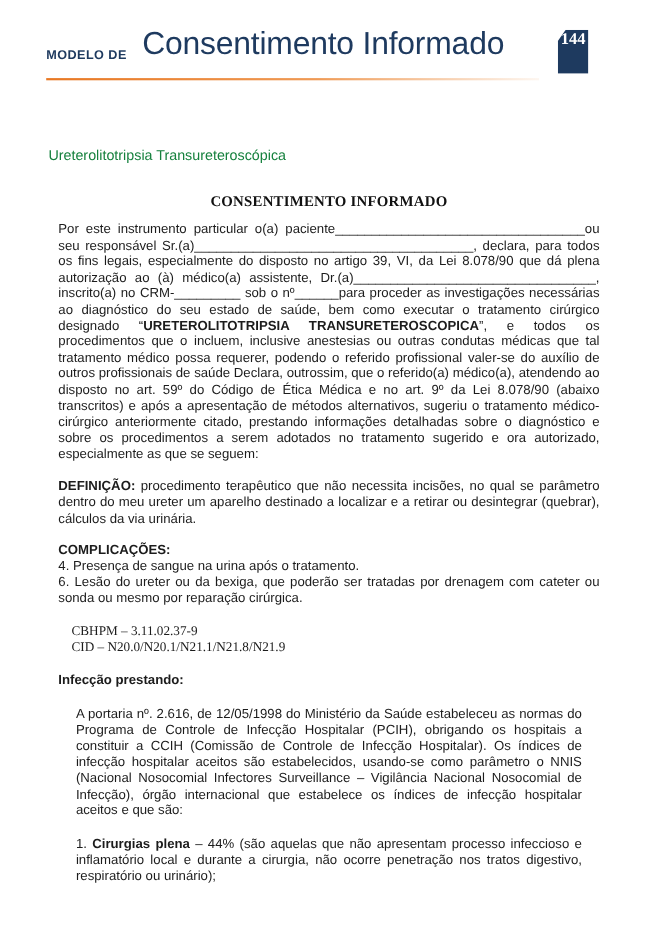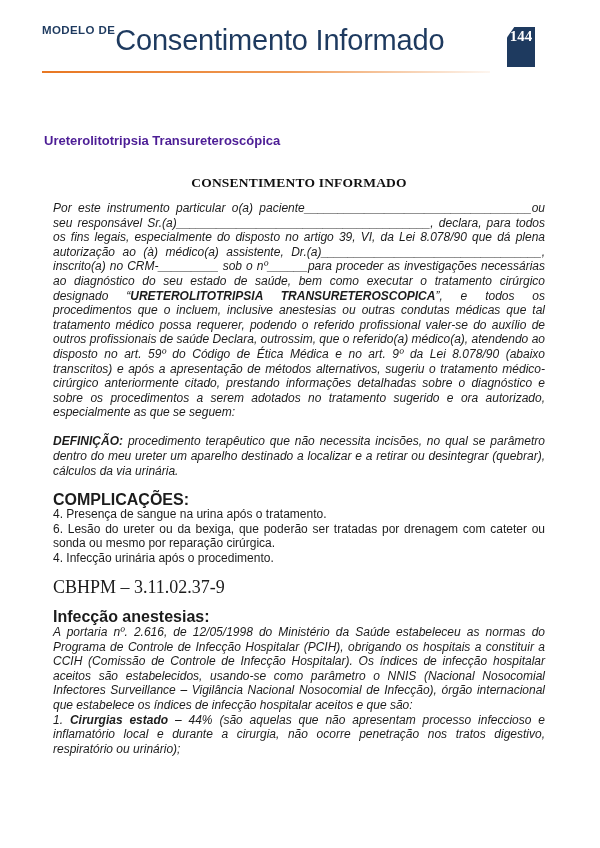--- a/index.html
+++ b/index.html
@@ -13,22 +13,22 @@
     font-family: "Liberation Sans", sans-serif;
     color: #1c1c1c;
   }
   
   .header { position: relative; height: 76px; }
   .header-row {
     position: absolute;
     left: 42px;
     top: 24px;
     display: flex;
-    align-items: flex-start;
-    gap: 0;
+    align-items: flex-end;
+    gap: 14px;
     white-space: nowrap;
     color: #1e3a5f;
   }
   .kicker {
     font-size: 11.5px;
     font-weight: bold;
     letter-spacing: 0.4px;
   }
   .header-title {
     font-size: 29px;
@@ -59,49 +59,48 @@
     font-weight: bold;
     font-size: 15px;
     color: #ffffff;
     transform: translateY(1px);
   }
   
   .content { padding: 0 55px 0 53px; }
   .section-heading {
     margin: 57px 0 0 -9px;
     font-size: 13px;
-    font-weight: bold;
-    color: #4c1d95;
+    font-weight: normal;
+    color: #15803d;
   }
   .doc-title {
     margin: 27px 0 10px;
     text-align: center;
     font-family: "Liberation Serif", serif;
     font-weight: bold;
     font-size: 13.5px;
     letter-spacing: 0.2px;
     color: #111;
   }
   .para {
     font-size: 12px;
     line-height: 14.6px;
     text-align: justify;
     margin: 0 0 14.5px;
-    font-style: italic;
   }
   .block { margin: 0 0 14.5px; }
-  .bold-head { font-size: 16px; line-height: 14.6px; font-weight: bold; }
+  .bold-head { font-size: 12px; line-height: 14.6px; font-weight: bold; }
   .item { font-size: 12px; line-height: 14.6px; text-align: justify; margin: 0; }
   .codes {
     font-family: "Liberation Serif", serif;
-    font-size: 18px;
+    font-size: 12px;
     line-height: 15.2px;
-    margin: 0 0 15px;
+    margin: 0 12px 15px;
   }
-  .tight { margin: 0; }
+  .tight { margin: 16px; }
   .b { font-weight: bold; }
 </style>
 </head>
 <body>
 
 <div class="page">
 
   <header class="header">
     <div class="header-row">
       <span class="kicker">MODELO DE</span>
@@ -120,28 +119,28 @@
     <h3 class="doc-title">CONSENTIMENTO INFORMADO</h3>
 
     <p class="para"><span>Por este instrumento particular o(a) paciente__________________________________ou seu responsável Sr.(a)______________________________________, declara, para todos os fins legais, especialmente do disposto no artigo 39, VI, da Lei 8.078/90 que dá plena autorização ao (à) médico(a) assistente, Dr.(a)_________________________________, inscrito(a) no CRM-_________ sob o nº______para proceder as investigações necessárias ao diagnóstico do seu estado de saúde, bem como executar o tratamento cirúrgico designado “</span><span class="b">URETEROLITOTRIPSIA TRANSURETEROSCOPICA</span><span>”, e todos os procedimentos que o incluem, inclusive anestesias ou outras condutas médicas que tal tratamento médico possa requerer, podendo o referido profissional valer-se do auxílio de outros profissionais de saúde Declara, outrossim, que o referido(a) médico(a), atendendo ao disposto no art. 59º do Código de Ética Médica e no art. 9º da Lei 8.078/90 (abaixo transcritos) e após a apresentação de métodos alternativos, sugeriu o tratamento médico-cirúrgico anteriormente citado, prestando informações detalhadas sobre o diagnóstico e sobre os procedimentos a serem adotados no tratamento sugerido e ora autorizado, especialmente as que se seguem:</span></p>
 
     <p class="para"><span class="b">DEFINIÇÃO:</span><span> procedimento terapêutico que não necessita incisões, no qual se parâmetro dentro do meu ureter um aparelho destinado a localizar e a retirar ou desintegrar (quebrar), cálculos da via urinária.</span></p>
 
     <div class="block">
       <p class="bold-head">COMPLICAÇÕES:</p>
       <p class="item">4. Presença de sangue na urina após o tratamento.</p>
       <p class="item">6. Lesão do ureter ou da bexiga, que poderão ser tratadas por drenagem com cateter ou sonda ou mesmo por reparação cirúrgica.</p>
-      <p class="item">4. Infecção urinária após o procedimento.</p>
     </div>
 
     <div class="codes">
       <p>CBHPM – 3.11.02.37-9</p>
+      <p>CID – N20.0/N20.1/N21.1/N21.8/N21.9</p>
     </div>
 
     <div class="block">
-      <p class="bold-head">Infecção anestesias:</p>
+      <p class="bold-head">Infecção prestando:</p>
       <p class="para tight">A portaria nº. 2.616, de 12/05/1998 do Ministério da Saúde estabeleceu as normas do Programa de Controle de Infecção Hospitalar (PCIH), obrigando os hospitais a constituir a CCIH (Comissão de Controle de Infecção Hospitalar). Os índices de infecção hospitalar aceitos são estabelecidos, usando-se como parâmetro o NNIS (Nacional Nosocomial Infectores Surveillance – Vigilância Nacional Nosocomial de Infecção), órgão internacional que estabelece os índices de infecção hospitalar aceitos e que são:</p>
-      <p class="para tight"><span>1. </span><span class="b">Cirurgias estado</span><span> – 44% (são aquelas que não apresentam processo infeccioso e inflamatório local e durante a cirurgia, não ocorre penetração nos tratos digestivo, respiratório ou urinário);</span></p>
+      <p class="para tight"><span>1. </span><span class="b">Cirurgias plena</span><span> – 44% (são aquelas que não apresentam processo infeccioso e inflamatório local e durante a cirurgia, não ocorre penetração nos tratos digestivo, respiratório ou urinário);</span></p>
     </div>
 
   </main>
 
 </div>
 
 </body></html>

